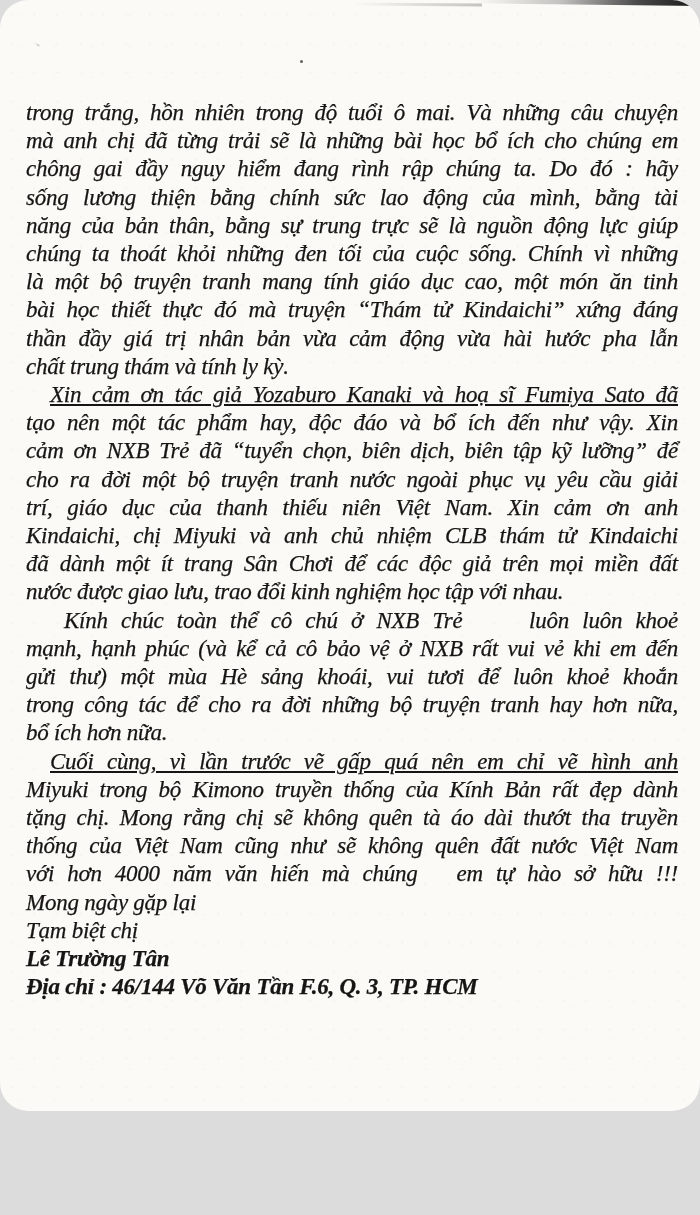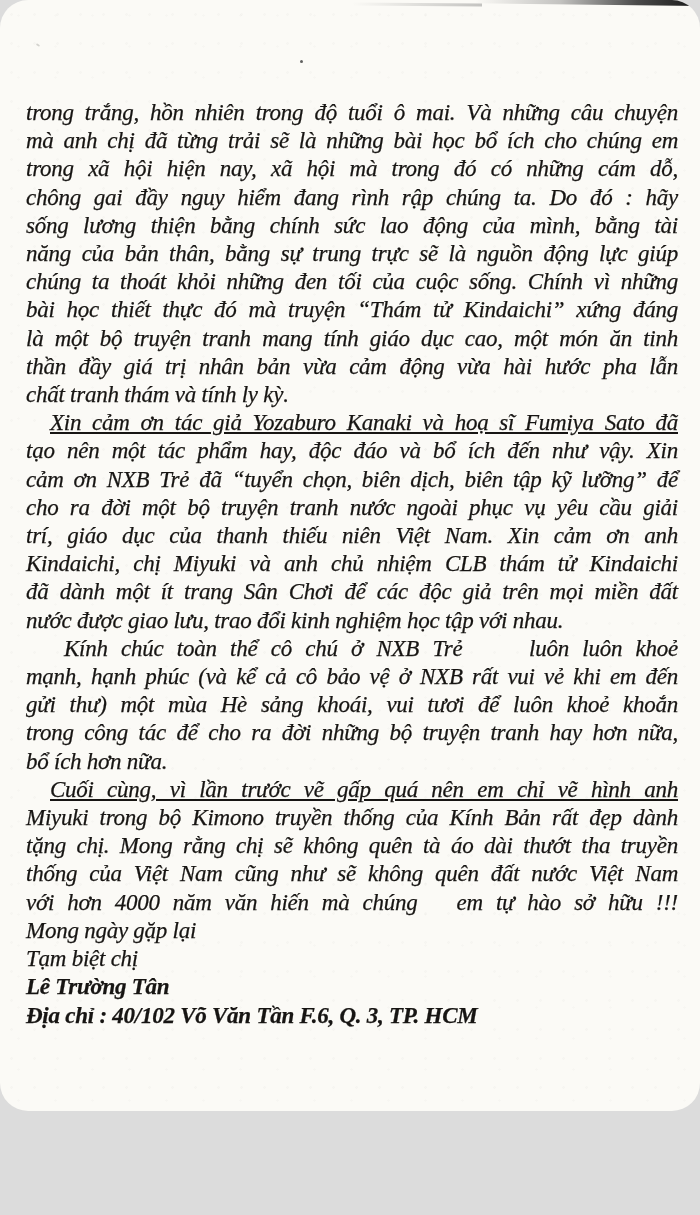--- a/index.html
+++ b/index.html
@@ -56,29 +56,28 @@
   <div class="streak-top-mid"></div>
   <div class="speck-a"></div>
   <div class="speck-b"></div>
   <div class="speck-c"></div>
   <div class="speck-d"></div>
 
   <div class="letter">
 
     <div class="line">trong trắng, hồn nhiên trong độ tuổi ô mai. Và những câu chuyện</div>
     <div class="line">mà anh chị đã từng trải sẽ là những bài học bổ ích cho chúng em</div>
-    <div class="line">trong xã hội hiện nay, xã hội mà trong đó có những cám dỗ,</div>
     <div class="line">chông gai đầy nguy hiểm đang rình rập chúng ta. Do đó : hãy</div>
     <div class="line">sống lương thiện bằng chính sức lao động của mình, bằng tài</div>
     <div class="line">năng của bản thân, bằng sự trung trực sẽ là nguồn động lực giúp</div>
     <div class="line">chúng ta thoát khỏi những đen tối của cuộc sống. Chính vì những</div>
+    <div class="line">là một bộ truyện tranh mang tính giáo dục cao, một món ăn tinh</div>
     <div class="line">bài học thiết thực đó mà truyện “Thám tử Kindaichi” xứng đáng</div>
-    <div class="line">là một bộ truyện tranh mang tính giáo dục cao, một món ăn tinh</div>
     <div class="line">thần đầy giá trị nhân bản vừa cảm động vừa hài hước pha lẫn</div>
-    <div class="line endp">chất tranh thám và tính ly kỳ.</div>
+    <div class="line endp">chất trung thám và tính ly kỳ.</div>
 
     <div class="line ind1">Xin cảm ơn tác giả Yozaburo Kanaki và hoạ sĩ Fumiya Sato đã</div>
     <div class="line">tạo nên một tác phẩm hay, độc đáo và bổ ích đến như vậy. Xin</div>
     <div class="line">cảm ơn NXB Trẻ đã “tuyển chọn, biên dịch, biên tập kỹ lưỡng” để</div>
     <div class="line">cho ra đời một bộ truyện tranh nước ngoài phục vụ yêu cầu giải</div>
     <div class="line">trí, giáo dục của thanh thiếu niên Việt Nam. Xin cảm ơn anh</div>
     <div class="line">Kindaichi, chị Miyuki và anh chủ nhiệm CLB thám tử Kindaichi</div>
     <div class="line">đã dành một ít trang Sân Chơi để các độc giả trên mọi miền đất</div>
     <div class="line endp">nước được giao lưu, trao đổi kinh nghiệm học tập với nhau.</div>
 
@@ -91,18 +90,18 @@
     <div class="line ind1">Cuối cùng, vì lần trước vẽ gấp quá nên em chỉ vẽ hình anh</div>
     <div class="line">Miyuki trong bộ Kimono truyền thống của Kính Bản rất đẹp dành</div>
     <div class="line">tặng chị. Mong rằng chị sẽ không quên tà áo dài thướt tha truyền</div>
     <div class="line">thống của Việt Nam cũng như sẽ không quên đất nước Việt Nam</div>
     <div class="line">với hơn 4000 năm văn hiến mà chúng&nbsp;&nbsp; em tự hào sở hữu !!!</div>
 
     <div class="line endp centerline">Mong ngày gặp lại</div>
     <div class="line endp centerline">Tạm biệt chị</div>
 
     <div class="line endp rightline">Lê Trường Tân</div>
-    <div class="line endp rightline">Địa chỉ : 40/102 Võ Văn Tần F.6, Q. 3, TP. HCM</div>
+    <div class="line endp rightline">Địa chỉ : 46/144 Võ Văn Tần F.6, Q. 3, TP. HCM</div>
   </div>
 
   <div class="pageno">168</div>
 
 </div>
 
 </body></html>

